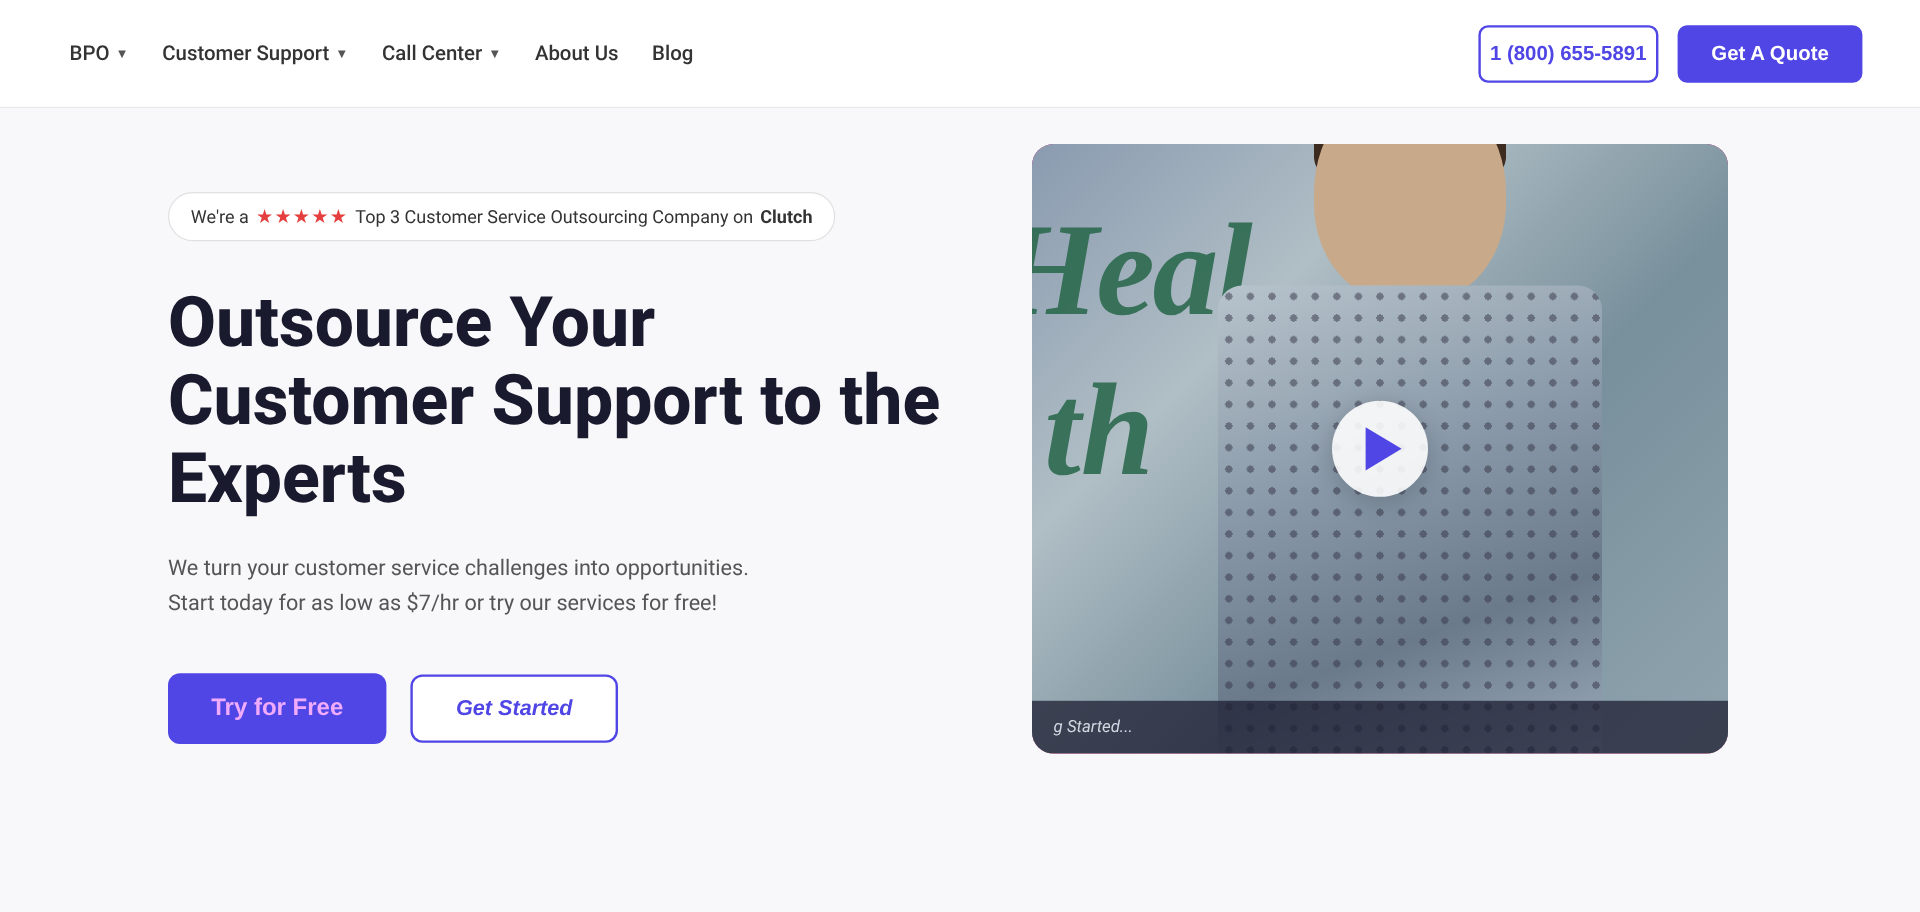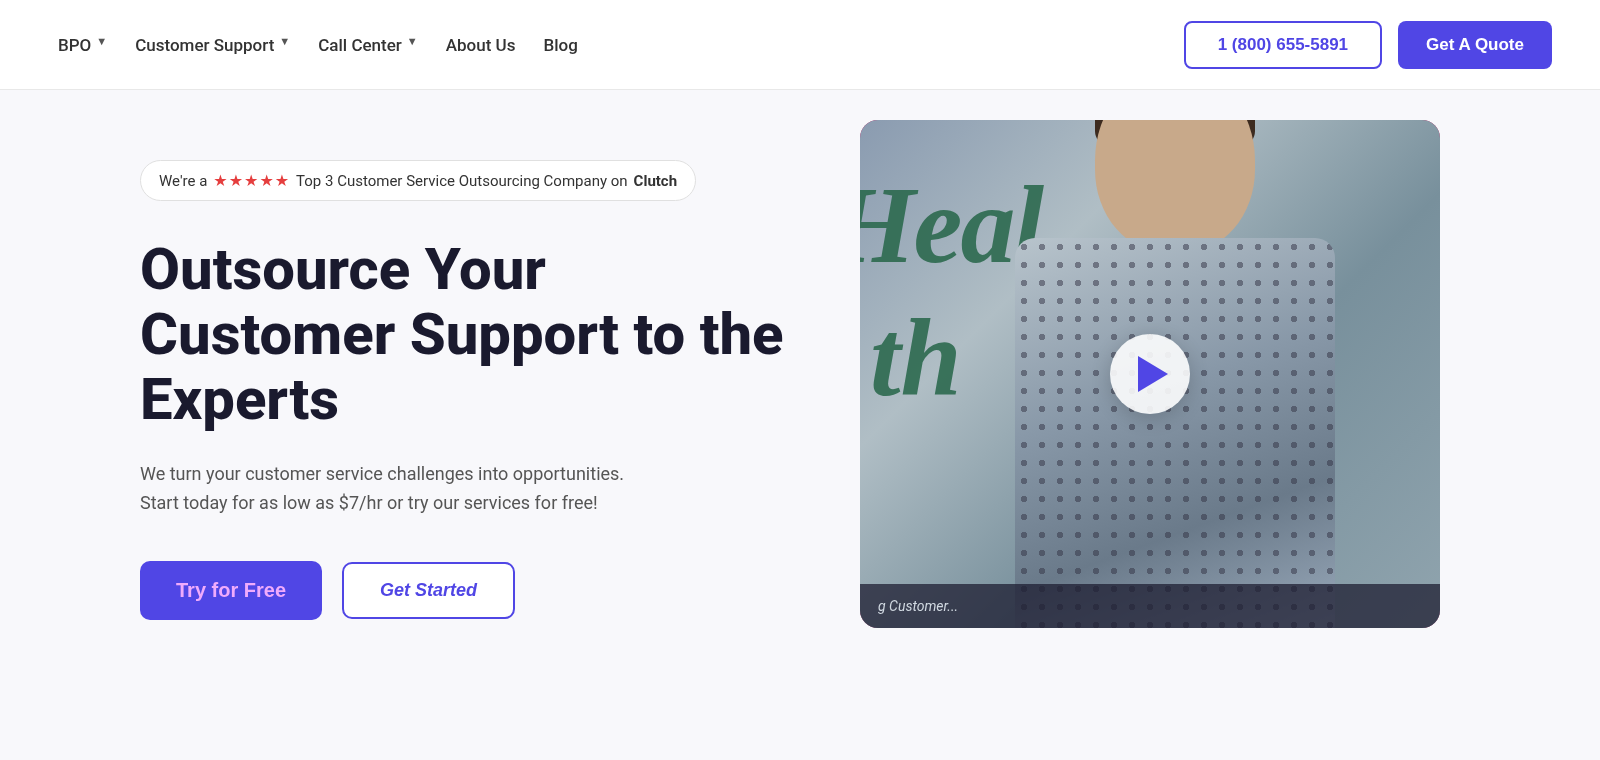--- a/index.html
+++ b/index.html
@@ -36,41 +36,42 @@
       color: #1a1a2e;
     }
     .nav-links {
       display: flex;
       align-items: center;
       gap: 8px;
       list-style: none;
     }
     .nav-links li a {
       display: flex;
+      align-items: center;
       gap: 5px;
       text-decoration: none;
       color: #333;
       font-size: 17px;
       font-weight: 500;
       padding: 8px 10px;
     }
     .chevron {
       font-size: 11px;
       color: #555;
     }
     .nav-right {
       display: flex;
       align-items: center;
       gap: 16px;
     }
     .phone-btn {
       border: 2px solid #5046e5;
       color: #5046e5;
       background: #fff;
-      padding: 12px 32px;
+      padding: 12px 8px;
       border-radius: 8px;
       font-size: 17px;
       font-weight: 600;
       cursor: pointer;
     }
     .quote-btn {
       background: #5046e5;
       color: #fff;
       border: none;
       padding: 14px 28px;
@@ -356,21 +357,21 @@
 
       <div class="person-img">
         <div class="hair"></div>
         <div class="head"></div>
         <div class="body">
           <div class="shirt-pattern"></div>
         </div>
       </div>
 
       <div class="caption-bar">
-        <span class="caption-text">g Customer...</span>
+        <span class="caption-text">g Started...</span>
       </div>
     </div>
 
     <div class="play-btn">
       <div class="play-triangle"></div>
     </div>
   </div>
 </section>
 
 </body></html>

